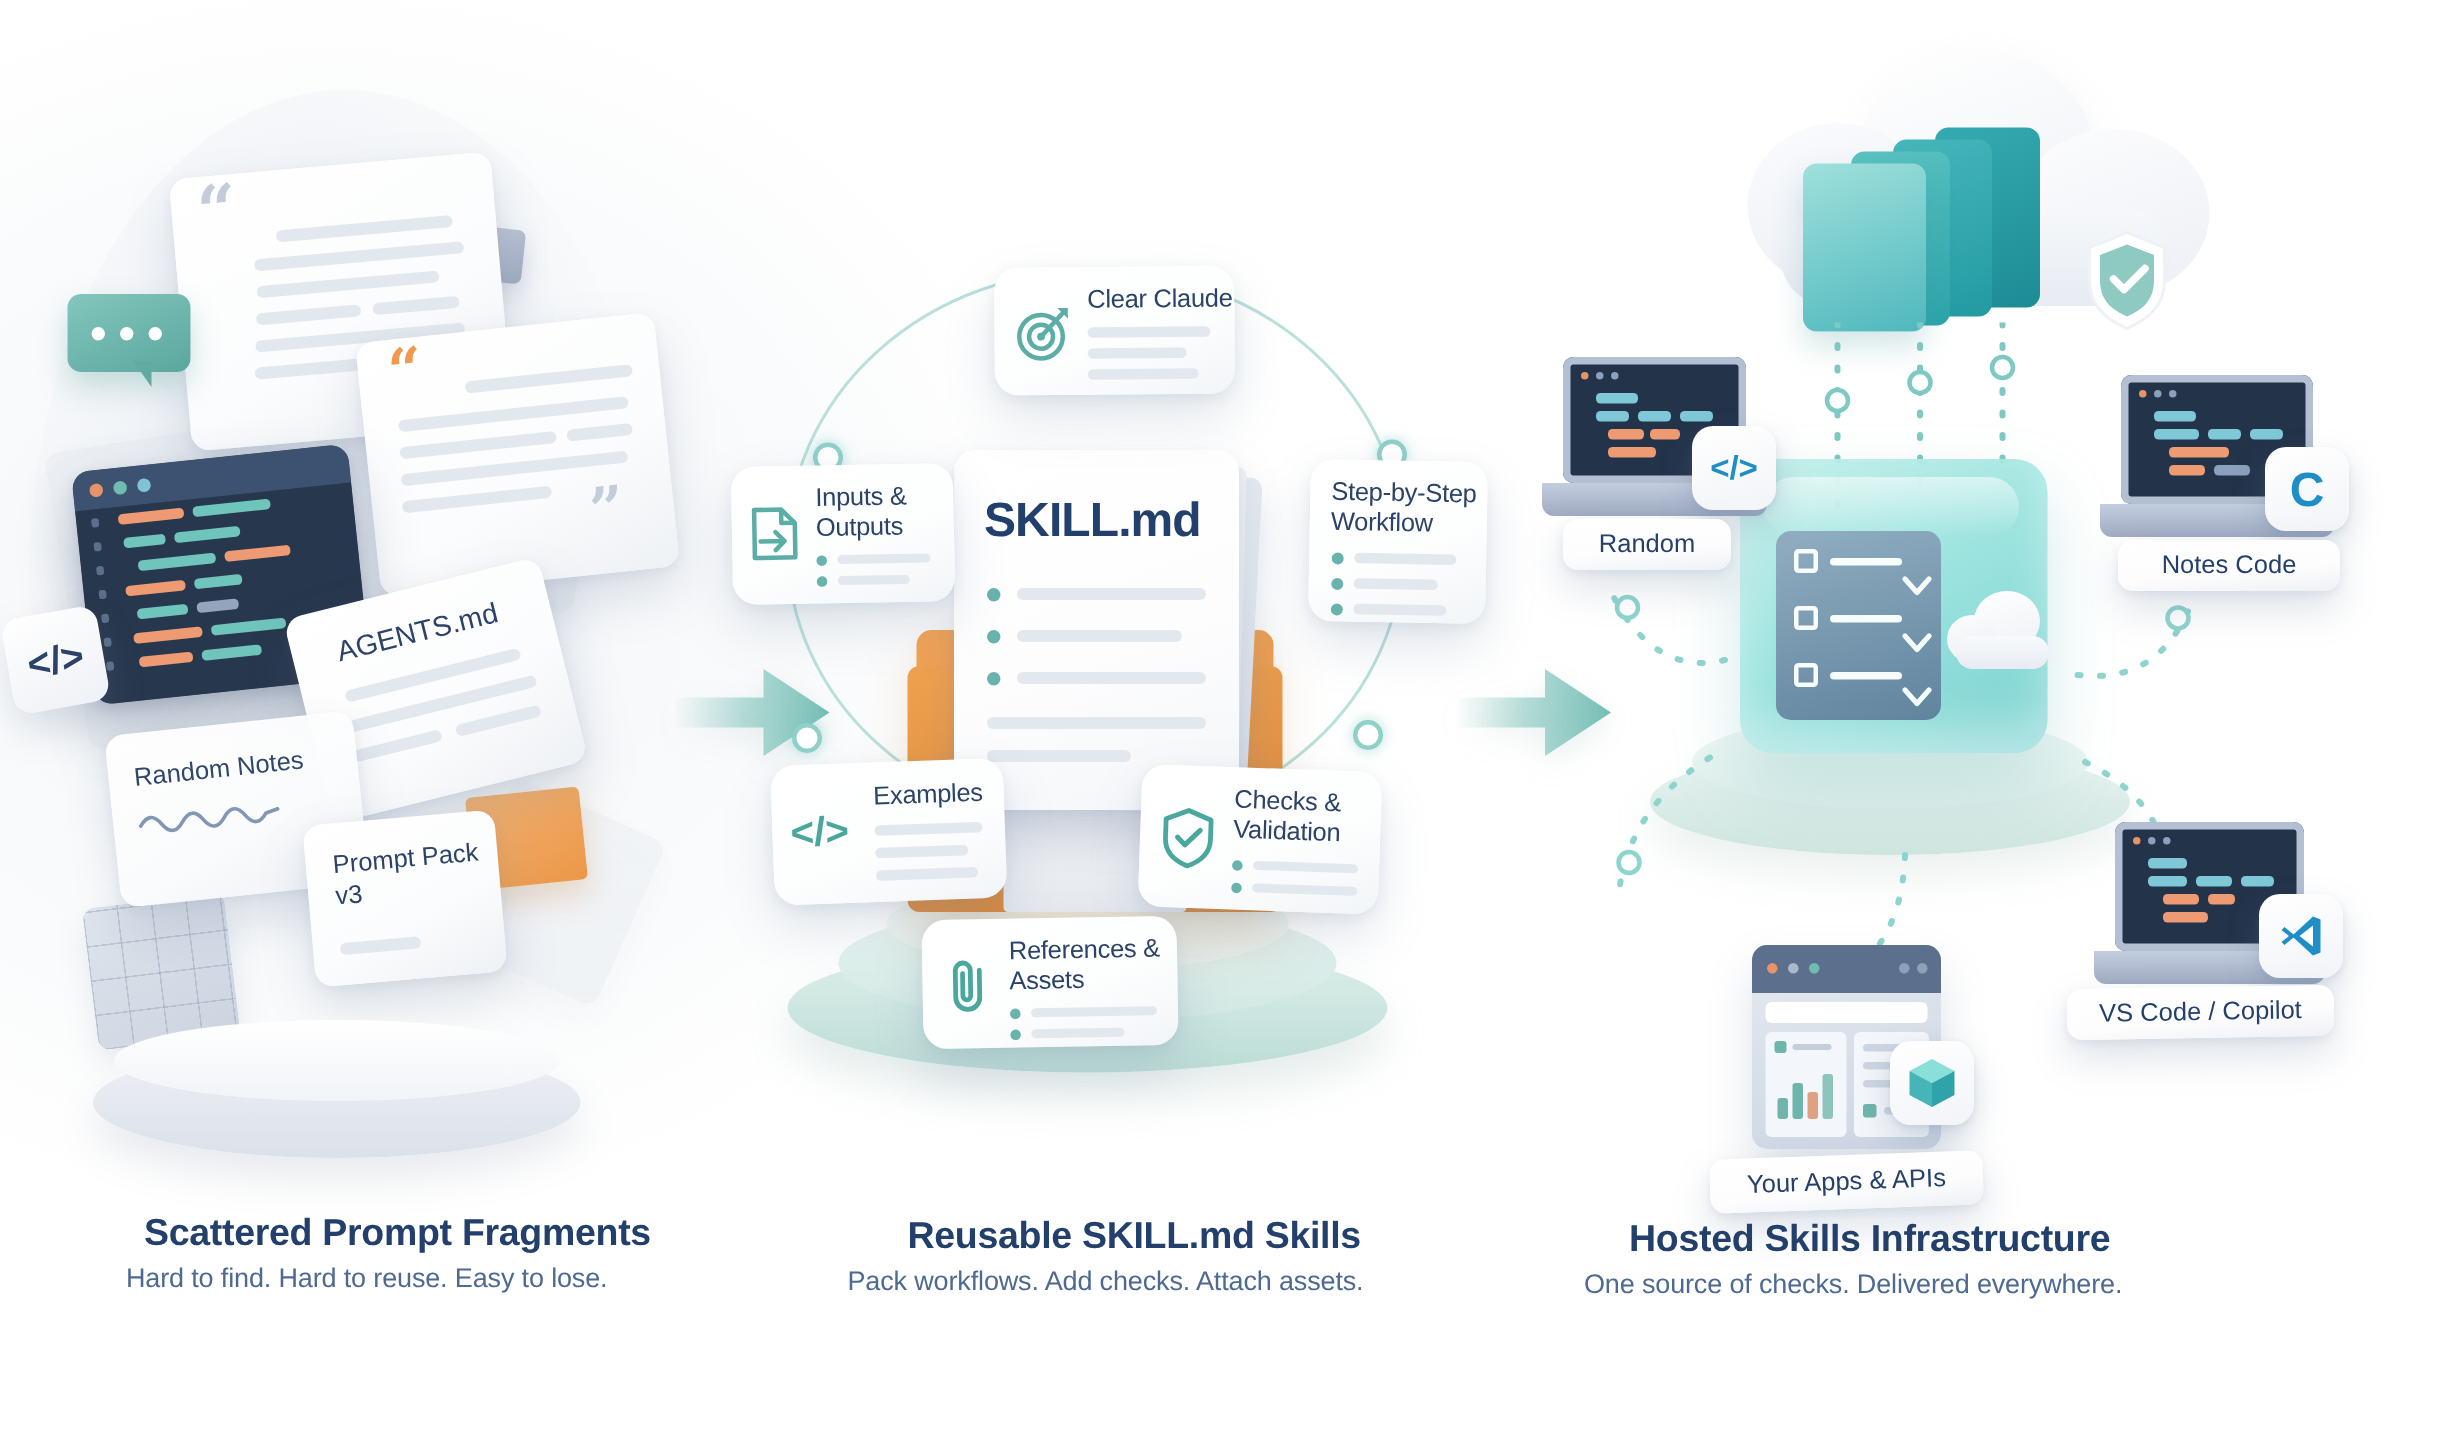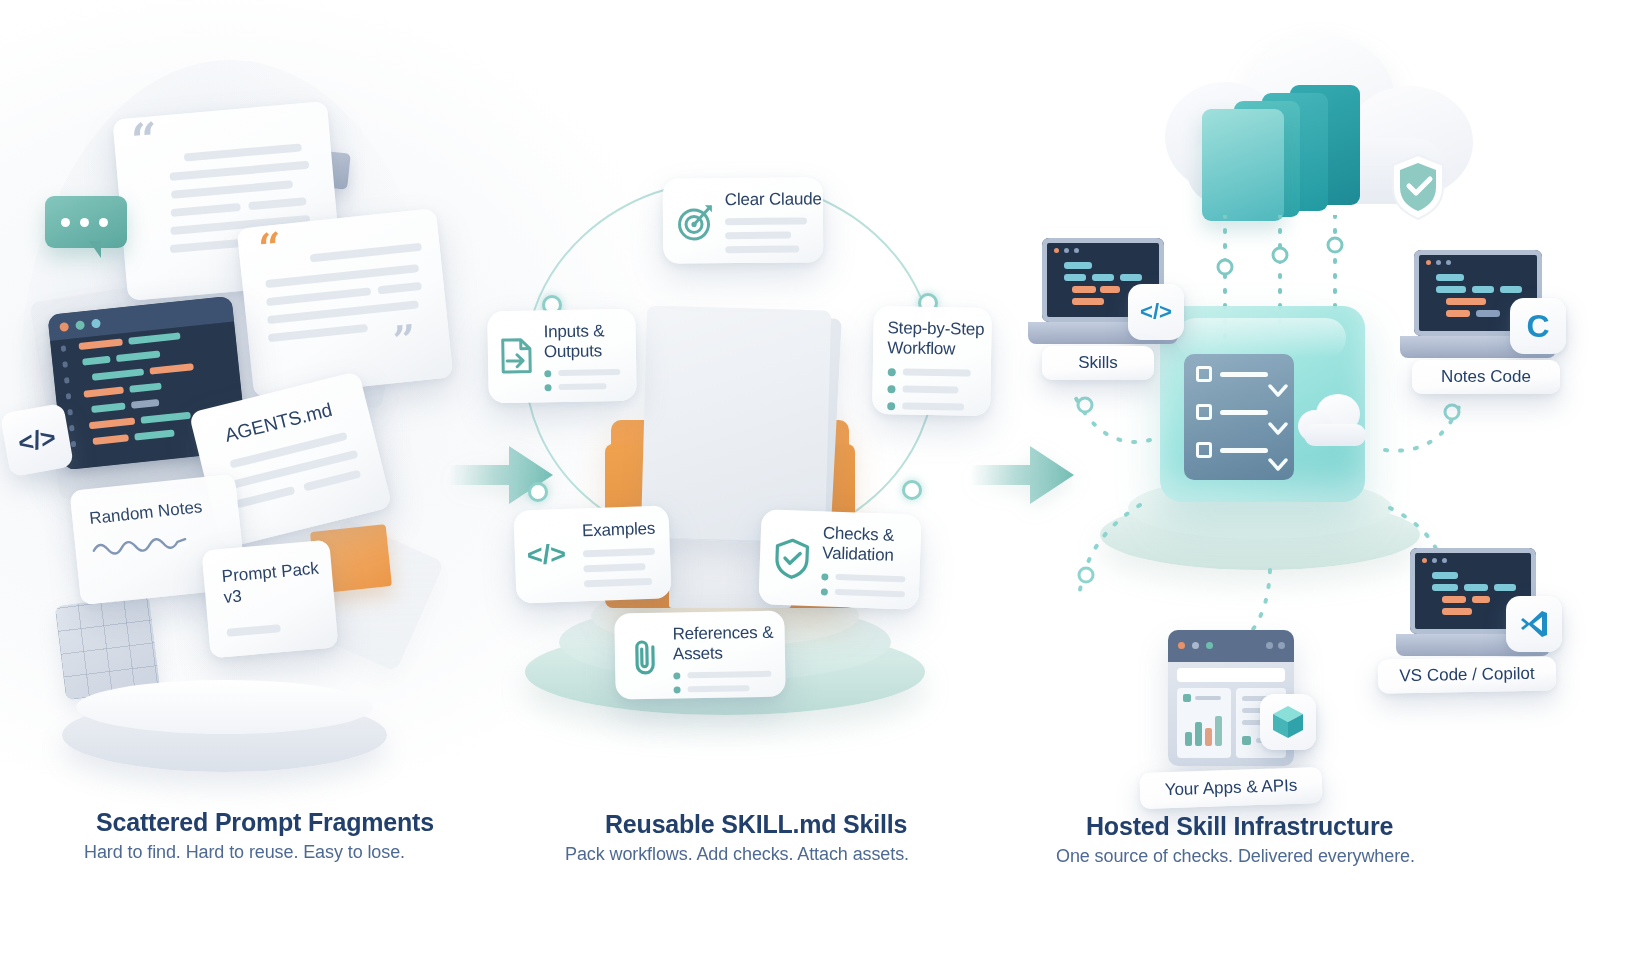--- a/index.html
+++ b/index.html
@@ -249,20 +249,31 @@
     <div class="abs" style="left:135px;top:390px;width:250px;height:225px;">
       <div class="abs" style="left:6px;top:30px;width:238px;height:188px;border-radius:10px 10px 8px 8px;background:linear-gradient(170deg,#f3a455,#e08c3c);box-shadow:0 18px 34px rgba(190,130,60,.26);"></div>
       <div class="abs" style="left:0;top:54px;width:250px;height:164px;border-radius:8px;background:linear-gradient(170deg,#f0a24f,#d9853a);"></div>
       <div class="abs" style="left:64px;top:96px;width:122px;height:122px;background:linear-gradient(180deg,#f7f8f9,#e6e9ee);border-radius:3px;"></div>
     </div>
 
     <div class="abs" style="left:152px;top:300px;width:220px;height:250px;">
       <div class="abs" style="left:30px;top:14px;width:184px;height:228px;border-radius:8px;transform:rotate(3deg);background:linear-gradient(160deg,#e9edf2,#d6dde6);box-shadow:0 14px 28px rgba(110,130,160,.18);"></div>
       <div class="abs" style="left:22px;top:8px;width:184px;height:232px;border-radius:8px;transform:rotate(1.6deg);background:linear-gradient(160deg,#f3f5f8,#e3e8ee);"></div>
     </div>
+    <div class="abs wcard" style="left:166px;top:300px;width:190px;height:240px;">
+      <div class="abs" style="left:20px;top:28px;font-size:32px;font-weight:700;color:#22406b;letter-spacing:-0.6px;">SKILL.md</div>
+      <div class="abs bullet" style="left:22px;top:92px;"></div>
+      <div class="abs line" style="left:42px;top:92px;width:126px;"></div>
+      <div class="abs bullet" style="left:22px;top:120px;"></div>
+      <div class="abs line" style="left:42px;top:120px;width:110px;"></div>
+      <div class="abs bullet" style="left:22px;top:148px;"></div>
+      <div class="abs line" style="left:42px;top:148px;width:126px;"></div>
+      <div class="abs line" style="left:22px;top:178px;width:146px;"></div>
+      <div class="abs line" style="left:22px;top:200px;width:96px;"></div>
+    </div>
 
     <div class="abs mcard" style="left:193px;top:178px;width:160px;height:85px;padding:14px 14px;transform:rotate(-0.5deg);">
       <svg class="abs" width="42" height="42" viewBox="0 0 42 42" style="left:12px;top:22px;">
         <circle cx="19" cy="24" r="14.5" fill="none" stroke="#5cada5" stroke-width="3"></circle>
         <circle cx="19" cy="24" r="8" fill="none" stroke="#5cada5" stroke-width="3"></circle>
         <circle cx="19" cy="24" r="2.6" fill="#5cada5"></circle>
         <path d="M19 24 L34 8" stroke="#5cada5" stroke-width="3" stroke-linecap="round"></path>
         <path d="M30 5 L37 5 L37 12 Z" fill="#5cada5"></path>
       </svg>
       <div class="abs mtitle" style="left:62px;top:12px;">Clear Claude</div>
@@ -440,21 +451,21 @@
         <span class="tok" style="left:22px;top:24px;width:28px;background:#7fc8d8;"></span>
         <span class="tok" style="left:22px;top:36px;width:22px;background:#7fc8d8;"></span>
         <span class="tok" style="left:50px;top:36px;width:22px;background:#7fc8d8;"></span>
         <span class="tok" style="left:78px;top:36px;width:22px;background:#7fc8d8;"></span>
         <span class="tok" style="left:30px;top:48px;width:24px;background:#ee9a73;"></span>
         <span class="tok" style="left:58px;top:48px;width:20px;background:#ee9a73;"></span>
         <span class="tok" style="left:30px;top:60px;width:32px;background:#ee9a73;"></span>
       </div>
       <div class="abs" style="left:18px;top:84px;width:150px;height:22px;border-radius:0 0 8px 8px;background:linear-gradient(180deg,#c3cddf,#9fabc2);"></div>
       <div class="abs badge" style="left:118px;top:46px;width:56px;height:56px;color:#1f8ec7;font-size:22px;font-weight:700;">&lt;/&gt;</div>
-      <div class="abs pill" style="left:32px;top:108px;width:112px;height:34px;">Skills</div>
+      <div class="abs pill" style="left:32px;top:108px;width:112px;height:34px;">Random</div>
     </div>
 
     <div class="abs" style="left:400px;top:250px;width:190px;height:150px;">
       <div class="abs laptop-screen" style="left:24px;top:0;width:128px;height:86px;">
         <div class="abs" style="left:12px;top:10px;display:flex;gap:5px;">
           <span class="dot" style="width:5px;height:5px;background:#e8926a;"></span>
           <span class="dot" style="width:5px;height:5px;background:#8aa0bd;"></span>
           <span class="dot" style="width:5px;height:5px;background:#8aa0bd;"></span>
         </div>
         <span class="tok" style="left:22px;top:24px;width:28px;background:#7fc8d8;"></span>
@@ -525,17 +536,17 @@
       <div class="abs badge" style="left:122px;top:64px;width:56px;height:56px;">
         <svg width="34" height="36" viewBox="0 0 34 36">
           <path d="M17 2 L32 10 L17 18 L2 10 Z" fill="#8adfd9"></path>
           <path d="M2 10 L17 18 V34 L2 26 Z" fill="#46b5b7"></path>
           <path d="M32 10 L17 18 V34 L32 26 Z" fill="#2fa3a9"></path>
         </svg>
       </div>
       <div class="abs pill" style="left:2px;top:140px;width:182px;height:36px;transform:rotate(-2deg);">Your Apps &amp; APIs</div>
     </div>
 
-    <div class="abs cap-title" style="left:96px;top:812px;">Hosted Skill Infrastructure</div>
+    <div class="abs cap-title" style="left:96px;top:812px;">Hosted Skills Infrastructure</div>
     <div class="abs cap-sub" style="left:66px;top:846px;">One source of checks. Delivered everywhere.</div>
   </div>
 
 </div>
 
 </body></html>

